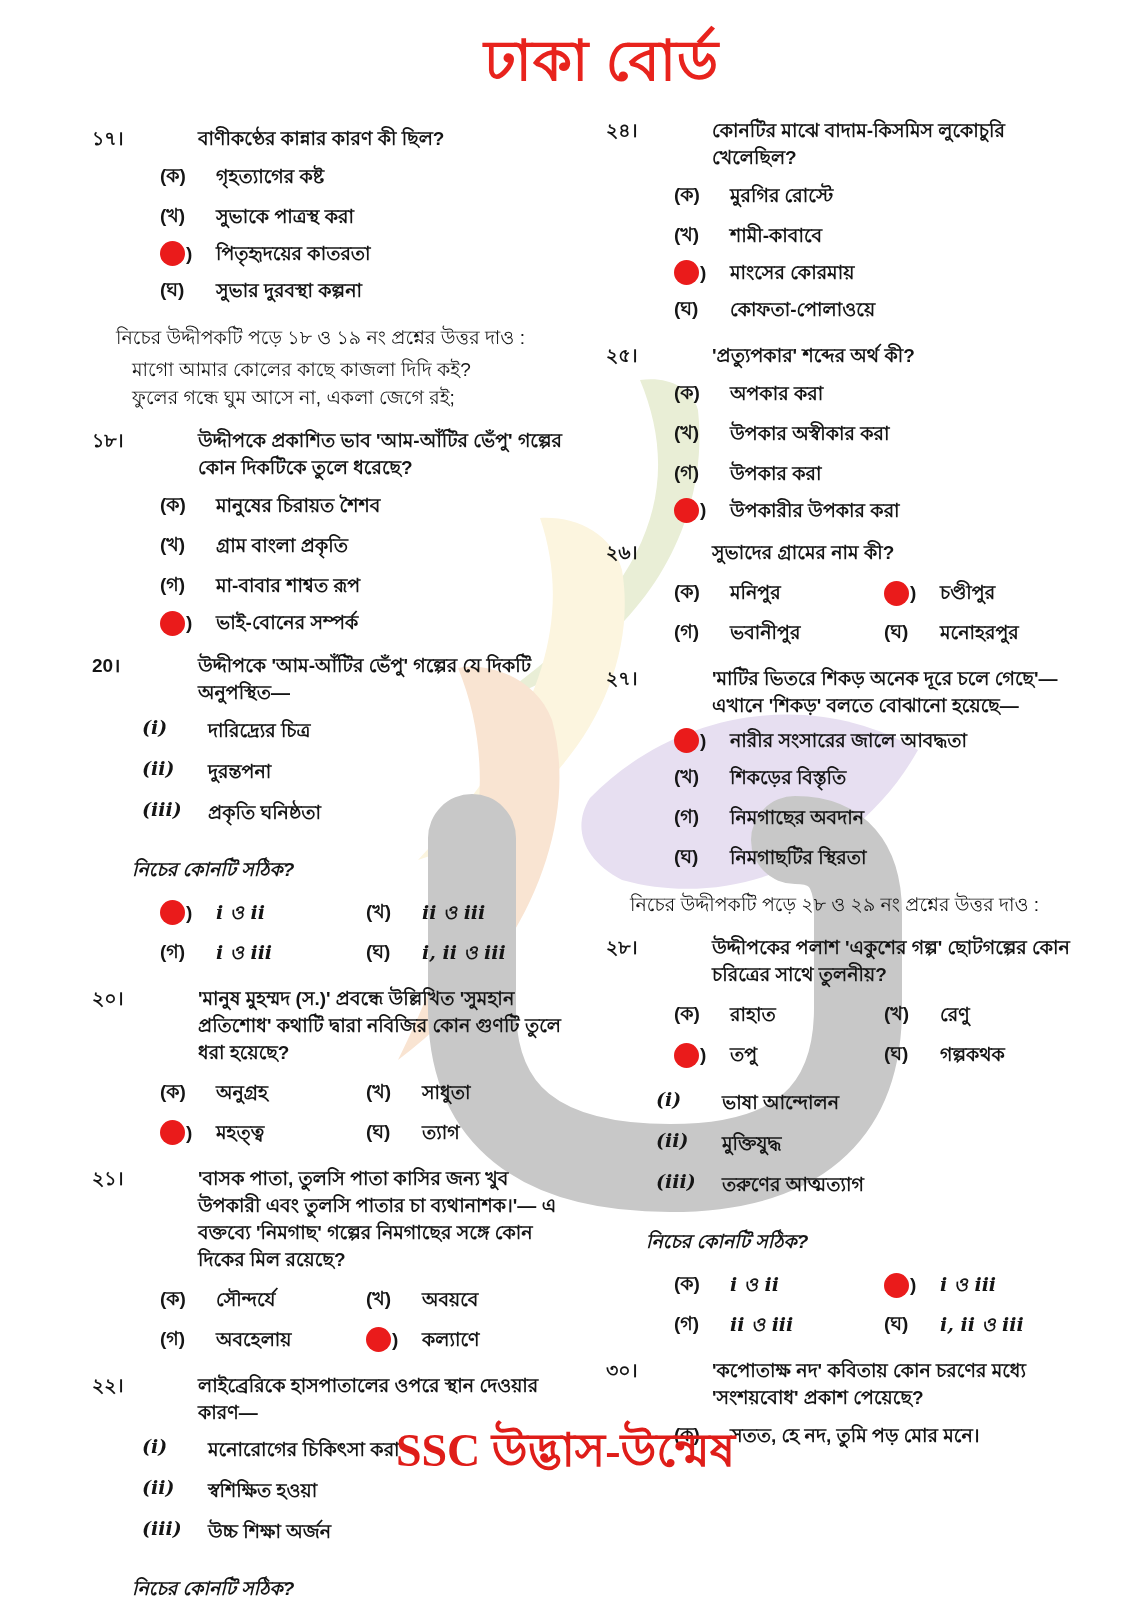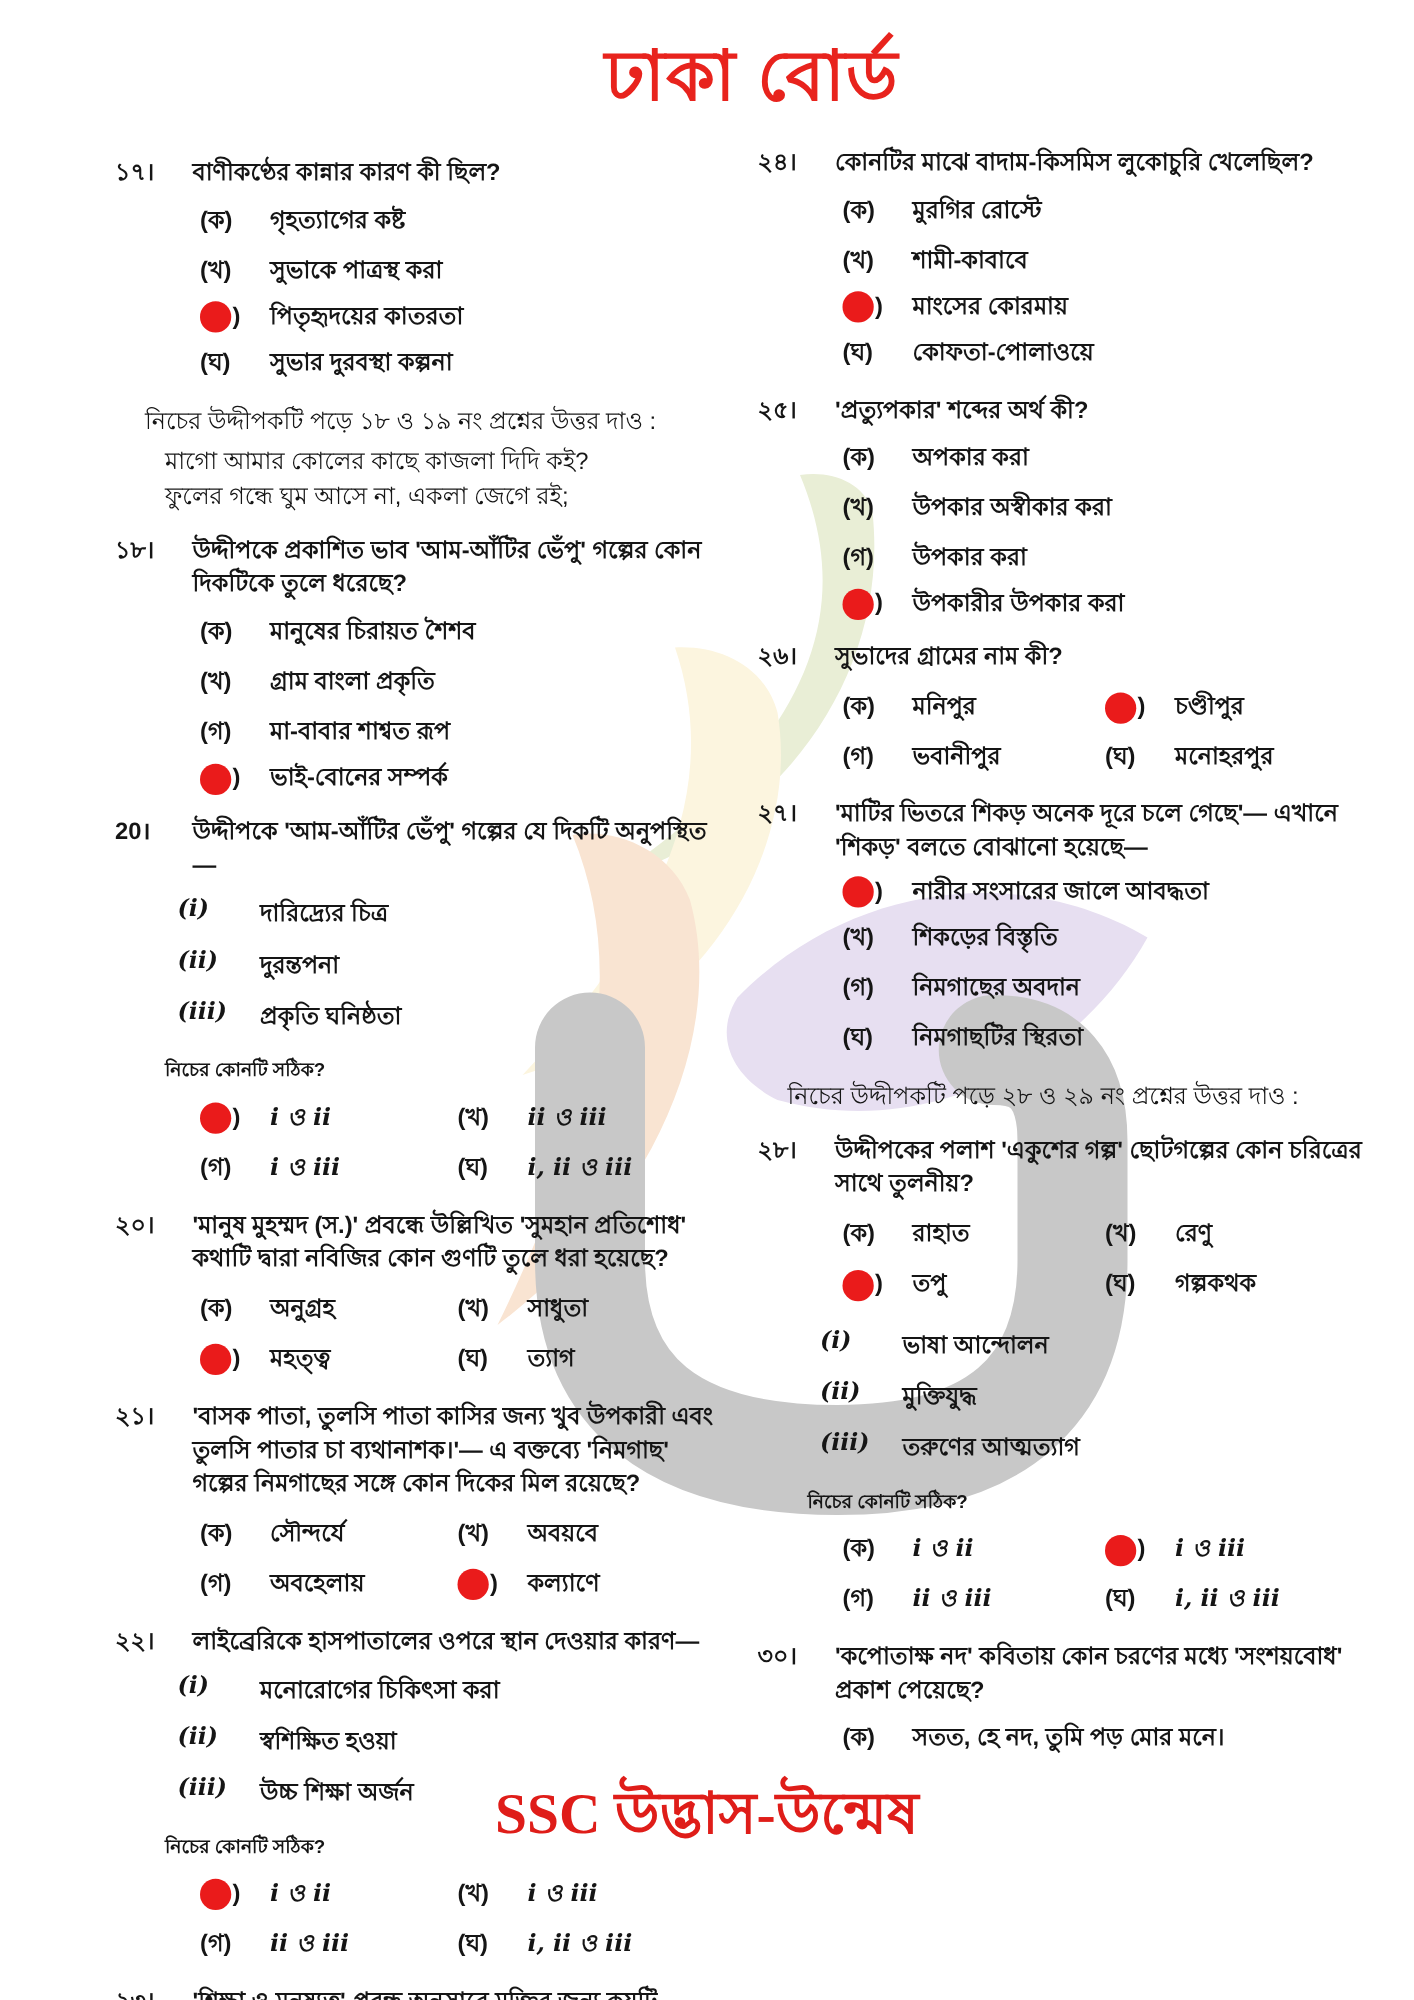--- a/index.html
+++ b/index.html
@@ -9,39 +9,39 @@
   }
   .page-title{
     position:absolute;top:18px;left:0;width:100%;text-align:center;
     font-size:56px;font-weight:bold;color:#e8231d;letter-spacing:1px;z-index:2;padding-left:36px;
   }
   .watermark{position:absolute;left:340px;top:368px;width:600px;height:900px;z-index:0;}
   .col{position:absolute;z-index:2;}
   #col-left{left:92px;top:126px;width:480px;}
   #col-right{left:606px;top:118px;width:488px;}
   .question{margin-bottom:17px;}
-  .qhead{display:flex;}
+  .qhead{display:flex;gap:44px;}
   .qnum{flex:0 0 62px;font-weight:bold;font-size:19px;line-height:1.42;}
   .qtext{flex:1;font-weight:bold;font-size:19px;line-height:1.42;}
   .options{margin-top:2px;}
   .options .option{display:flex;margin-top:8px;align-items:center;}
   .options.list{padding-left:68px;}
   .options.grid{padding-left:68px;display:flex;flex-wrap:wrap;}
   .options.grid .option{width:50%;box-sizing:border-box;}
   .olabel{flex:0 0 56px;font-weight:bold;font-size:19px;}
   .otext{font-weight:bold;font-size:19px;line-height:1.35;}
   .dotwrap{flex:0 0 56px;display:flex;align-items:center;}
   .dot{width:25px;height:25px;border-radius:50%;background:#ea1b1b;display:inline-block;}
   .dparen{font-weight:bold;font-size:19px;margin-left:1px;}
   .subs{margin-top:4px;}
   .subrow{display:flex;padding-left:50px;margin-top:9px;}
   .slabel{flex:0 0 66px;font-weight:bold;font-size:19px;}
   .roman{font-style:italic;font-family:"DejaVu Serif",serif;}
   .stext{font-weight:bold;font-size:19px;}
-  .prompt{padding-left:40px;margin-top:14px;font-weight:bold;font-size:15px;}
+  .prompt{padding-left:40px;margin-top:25px;font-weight:bold;font-size:19px;font-style:italic;}
   .stimulus{margin:4px 0 17px 24px;font-weight:normal;font-size:19px;line-height:1.45;}
   .stim-head{margin-bottom:5px;}
   .stim-line{margin-left:16px;}
   .stim-para{margin-left:22px;margin-right:2px;text-align:justify;margin-top:8px;}
   .page-footer{
     position:absolute;top:1415px;left:0;width:100%;text-align:center;
     font-size:46px;font-weight:bold;color:#df1d19;z-index:2;
     font-family:"Liberation Serif",serif;
   }
 </style>

